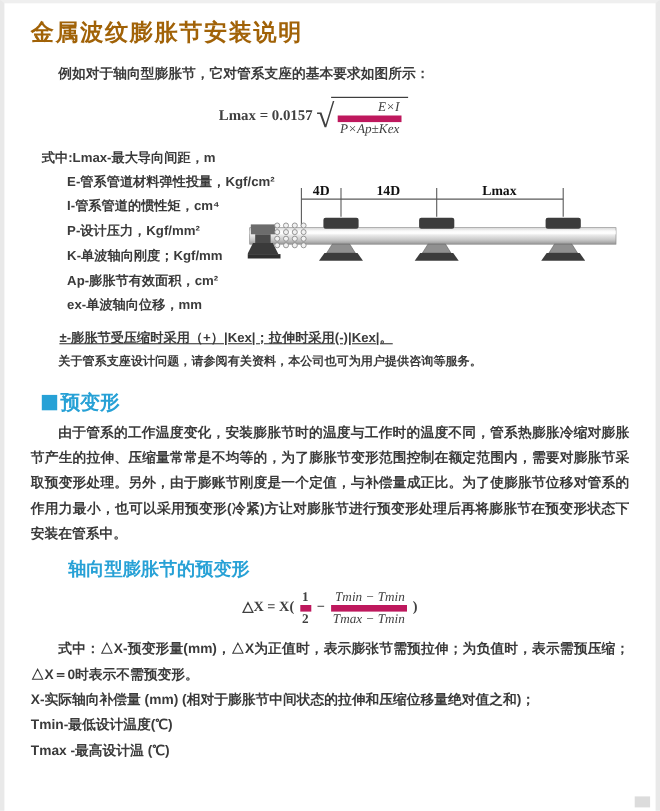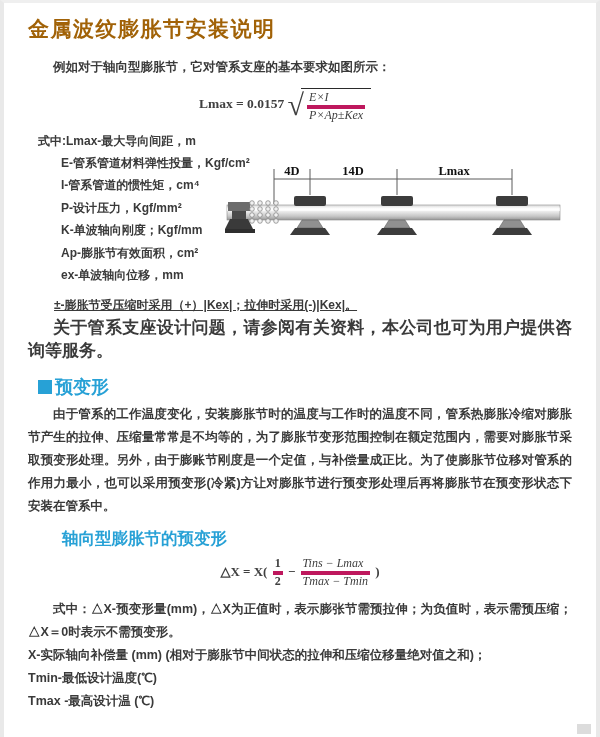--- a/index.html
+++ b/index.html
@@ -37,24 +37,24 @@
   .p-example { text-indent:25px; }
 
   
   .formula {
     font-family:Liberation Serif, serif; color:#404040;
     font-weight:bold; text-align:center; font-size:13.5px;
   }
   .formula1 { margin:9px 30px 7px 0; }
   .f-var { font-style:italic; font-weight:normal; }
   .frac {
-    display:inline-block; vertical-align:middle; text-align:left;
+    display:inline-block; vertical-align:middle; text-align:right;
     line-height:1.15; font-size:12px; padding:0 2px;
   }
-  .frac .den { border-top:4px solid #be185d; display:block; padding:0 2px; }
+  .frac .den { border-top:6px solid #be185d; display:block; padding:0 2px; }
   .frac .num { display:block; padding:0 2px; }
   .sqrt-sign {
     font-size:30px; font-weight:normal; vertical-align:middle;
     line-height:1; margin-right:-3px;
   }
   .sqrt-body {
     display:inline-block; border-top:1.4px solid #2a2a2a;
     vertical-align:middle; padding:2px 4px 0 4px;
   }
 
@@ -173,32 +173,32 @@
 
       <g>
         <rect x="271" y="35" width="32" height="10" rx="2" fill="#3c3c3c"></rect>
         <polygon points="279,59 295,59 300,67 274,67" fill="#909090" stroke="#555" stroke-width="0.5"></polygon>
         <polygon points="272,67 302,67 307,74 267,74" fill="#3c3c3c"></polygon>
       </g>
     </svg>
   </div>
 
   <p class="def-line ind-m">±-膨胀节受压缩时采用（+）|Kex|；拉伸时采用(-)|Kex|。</p>
-  <p class="p-body p-indent" style="font-size:17px;">关于管系支座设计问题，请参阅有关资料，本公司也可为用户提供咨询等服务。</p>
+  <p class="p-body p-indent" style="font-size:11px;">关于管系支座设计问题，请参阅有关资料，本公司也可为用户提供咨询等服务。</p>
 
   <div class="sec-heading blue"><span class="sq"></span><span>预变形</span></div>
   <p class="p-body p-indent">由于管系的工作温度变化，安装膨胀节时的温度与工作时的温度不同，管系热膨胀冷缩对膨胀节产生的拉伸、压缩量常常是不均等的，为了膨胀节变形范围控制在额定范围内，需要对膨胀节采取预变形处理。另外，由于膨账节刚度是一个定值，与补偿量成正比。为了使膨胀节位移对管系的作用力最小，也可以采用预变形(冷紧)方让对膨胀节进行预变形处理后再将膨胀节在预变形状态下安装在管系中。</p>
 
   <div class="sub-heading blue">轴向型膨胀节的预变形</div>
 
   <div class="formula formula2">
     <span>△X = X(</span>
     <span class="frac"><span class="num">1</span><span class="den">2</span></span>
     <span>−</span>
-    <span class="frac f-var"><span class="num">Tins − Lmax</span><span class="den">Tmax − Tmin</span></span>
+    <span class="frac f-var"><span class="num">Tmin − Tmin</span><span class="den">Tmax − Tmin</span></span>
     <span>)</span>
   </div>
 
   <p class="p-body p-indent">式中：△X-预变形量(mm)，△X为正值时，表示膨张节需预拉伸；为负值时，表示需预压缩；△X＝0时表示不需预变形。</p>
   <p class="p-body axial-def">X-实际轴向补偿量 (mm) (相对于膨胀节中间状态的拉伸和压缩位移量绝对值之和)；</p>
   <p class="p-body axial-def">Tmin-最低设计温度(℃)</p>
   <p class="p-body axial-def">Tmax -最高设计温 (℃)</p>
 
 </div>
 

